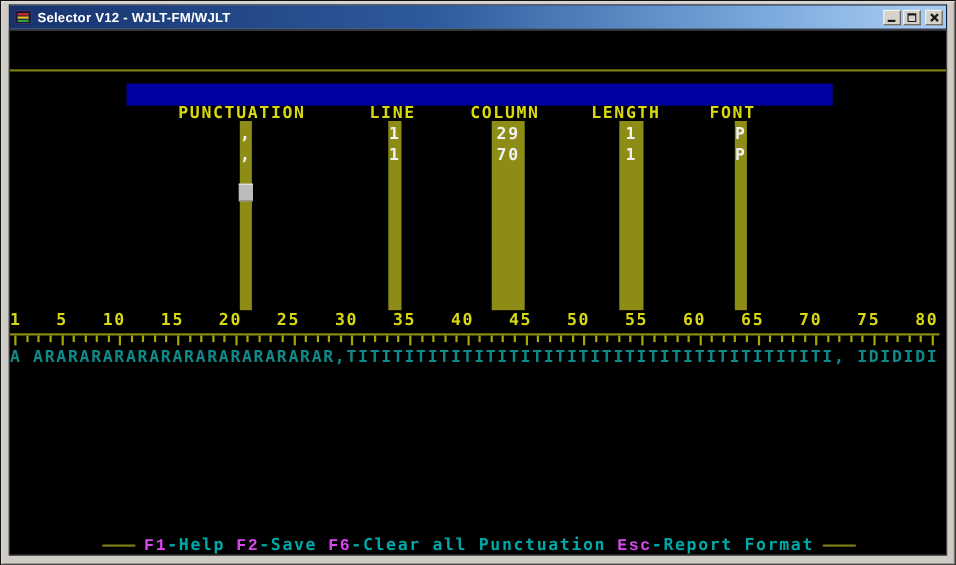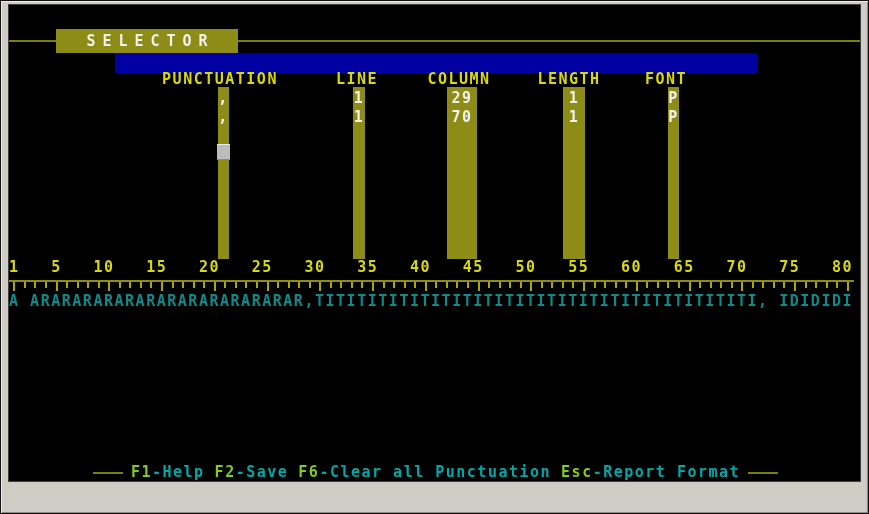--- a/index.html
+++ b/index.html
@@ -90,34 +90,53 @@
 
   #preview-row{position:absolute;left:0px;top:287px;color:#0e8a8a;letter-spacing:1.52px;}
 
   .status-line{
     position:absolute;left:0;top:458px;width:853px;height:19px;
     display:flex;align-items:center;justify-content:center;
   }
   .status-dash{width:30px;height:2px;background:#7e7e10;margin:0 8px;}
   .status-item{margin-right:10px;}
   .status-item:last-of-type{margin-right:0;}
-  .status-key{color:#84cc16;}
+  .status-key{color:#d946ef;font-family:Liberation Mono, monospace;}
   .status-action{color:#00a8a8;}
 </style>
 </head>
 <body>
 
 <div class="window">
 
+  <div class="titlebar">
+    <span class="app-icon">
+      <i class="r"></i>
+        <i class="y"></i>
+        <i class="g"></i>
+    </span>
+    <span class="title-text">Selector V12 - WJLT-FM/WJLT</span>
+    <span class="tb-buttons">
+      <span class="tb-btn">
+          <span class="glyph-min"></span>
+        </span>
+      <span class="tb-btn">
+          <span class="glyph-max"></span>
+        </span>
+      <span class="tb-btn close">
+          <span class="glyph-x1"></span>
+          <span class="glyph-x2"></span>
+        </span>
+    </span>
+  </div>
 
   <div class="screen dos">
 
     <div class="hline" style="left:0;top:35px;width:853px;"></div>
 
-    <div id="selector-box" class="banner-box dos">SELECTOR</div>
 
     <div class="blue-bar"></div>
 
     <div id="columns"><div class="field-header dos" style="left: 211px;">PUNCTUATION</div><div class="field-bar" style="left: 209px; width: 11px; top: 82px; height: 172px;"></div><div class="cursor-thumb" style="left: 208px; width: 13px; top: 139px; height: 16px;"></div><div class="field-value dos" style="left: 214.5px; top: 84px;">,</div><div class="field-value dos" style="left: 214.5px; top: 103px;">,</div><div class="field-header dos" style="left: 348px;">LINE</div><div class="field-bar" style="left: 344px; width: 12px; top: 82px; height: 172px;"></div><div class="field-value dos" style="left: 350px; top: 84px;">1</div><div class="field-value dos" style="left: 350px; top: 103px;">1</div><div class="field-header dos" style="left: 450px;">COLUMN</div><div class="field-bar" style="left: 438px; width: 30px; top: 82px; height: 172px;"></div><div class="field-value dos" style="left: 453px; top: 84px;">29</div><div class="field-value dos" style="left: 453px; top: 103px;">70</div><div class="field-header dos" style="left: 560px;">LENGTH</div><div class="field-bar" style="left: 554px; width: 22px; top: 82px; height: 172px;"></div><div class="field-value dos" style="left: 565px; top: 84px;">1</div><div class="field-value dos" style="left: 565px; top: 103px;">1</div><div class="field-header dos" style="left: 657px;">FONT</div><div class="field-bar" style="left: 659px; width: 11px; top: 82px; height: 172px;"></div><div class="field-value dos" style="left: 664.5px; top: 84px;">P</div><div class="field-value dos" style="left: 664.5px; top: 103px;">P</div></div>
 
     <div id="ruler">
       <div class="tick-line"></div>
     <span class="ruler-number dos" style="left: -29.45px;">1</span><span class="ruler-number dos" style="left: 12.75px;">5</span><span class="ruler-number dos" style="left: 65.5px;">10</span><span class="ruler-number dos" style="left: 118.25px;">15</span><span class="ruler-number dos" style="left: 171px;">20</span><span class="ruler-number dos" style="left: 223.75px;">25</span><span class="ruler-number dos" style="left: 276.5px;">30</span><span class="ruler-number dos" style="left: 329.25px;">35</span><span class="ruler-number dos" style="left: 382px;">40</span><span class="ruler-number dos" style="left: 434.75px;">45</span><span class="ruler-number dos" style="left: 487.5px;">50</span><span class="ruler-number dos" style="left: 540.25px;">55</span><span class="ruler-number dos" style="left: 593px;">60</span><span class="ruler-number dos" style="left: 645.75px;">65</span><span class="ruler-number dos" style="left: 698.5px;">70</span><span class="ruler-number dos" style="left: 751.25px;">75</span><span class="ruler-number dos" style="left: 804px;">80</span><span class="ruler-tick" style="left: 4.3px; top: 277px; height: 9px;"></span><span class="ruler-tick" style="left: 14.85px; top: 277px; height: 6px;"></span><span class="ruler-tick" style="left: 25.4px; top: 277px; height: 6px;"></span><span class="ruler-tick" style="left: 35.95px; top: 277px; height: 6px;"></span><span class="ruler-tick" style="left: 46.5px; top: 277px; height: 9px;"></span><span class="ruler-tick" style="left: 57.05px; top: 277px; height: 6px;"></span><span class="ruler-tick" style="left: 67.6px; top: 277px; height: 6px;"></span><span class="ruler-tick" style="left: 78.15px; top: 277px; height: 6px;"></span><span class="ruler-tick" style="left: 88.7px; top: 277px; height: 6px;"></span><span class="ruler-tick" style="left: 99.25px; top: 277px; height: 9px;"></span><span class="ruler-tick" style="left: 109.8px; top: 277px; height: 6px;"></span><span class="ruler-tick" style="left: 120.35px; top: 277px; height: 6px;"></span><span class="ruler-tick" style="left: 130.9px; top: 277px; height: 6px;"></span><span class="ruler-tick" style="left: 141.45px; top: 277px; height: 6px;"></span><span class="ruler-tick" style="left: 152px; top: 277px; height: 9px;"></span><span class="ruler-tick" style="left: 162.55px; top: 277px; height: 6px;"></span><span class="ruler-tick" style="left: 173.1px; top: 277px; height: 6px;"></span><span class="ruler-tick" style="left: 183.65px; top: 277px; height: 6px;"></span><span class="ruler-tick" style="left: 194.2px; top: 277px; height: 6px;"></span><span class="ruler-tick" style="left: 204.75px; top: 277px; height: 9px;"></span><span class="ruler-tick" style="left: 215.3px; top: 277px; height: 6px;"></span><span class="ruler-tick" style="left: 225.85px; top: 277px; height: 6px;"></span><span class="ruler-tick" style="left: 236.4px; top: 277px; height: 6px;"></span><span class="ruler-tick" style="left: 246.95px; top: 277px; height: 6px;"></span><span class="ruler-tick" style="left: 257.5px; top: 277px; height: 9px;"></span><span class="ruler-tick" style="left: 268.05px; top: 277px; height: 6px;"></span><span class="ruler-tick" style="left: 278.6px; top: 277px; height: 6px;"></span><span class="ruler-tick" style="left: 289.15px; top: 277px; height: 6px;"></span><span class="ruler-tick" style="left: 299.7px; top: 277px; height: 6px;"></span><span class="ruler-tick" style="left: 310.25px; top: 277px; height: 9px;"></span><span class="ruler-tick" style="left: 320.8px; top: 277px; height: 6px;"></span><span class="ruler-tick" style="left: 331.35px; top: 277px; height: 6px;"></span><span class="ruler-tick" style="left: 341.9px; top: 277px; height: 6px;"></span><span class="ruler-tick" style="left: 352.45px; top: 277px; height: 6px;"></span><span class="ruler-tick" style="left: 363px; top: 277px; height: 9px;"></span><span class="ruler-tick" style="left: 373.55px; top: 277px; height: 6px;"></span><span class="ruler-tick" style="left: 384.1px; top: 277px; height: 6px;"></span><span class="ruler-tick" style="left: 394.65px; top: 277px; height: 6px;"></span><span class="ruler-tick" style="left: 405.2px; top: 277px; height: 6px;"></span><span class="ruler-tick" style="left: 415.75px; top: 277px; height: 9px;"></span><span class="ruler-tick" style="left: 426.3px; top: 277px; height: 6px;"></span><span class="ruler-tick" style="left: 436.85px; top: 277px; height: 6px;"></span><span class="ruler-tick" style="left: 447.4px; top: 277px; height: 6px;"></span><span class="ruler-tick" style="left: 457.95px; top: 277px; height: 6px;"></span><span class="ruler-tick" style="left: 468.5px; top: 277px; height: 9px;"></span><span class="ruler-tick" style="left: 479.05px; top: 277px; height: 6px;"></span><span class="ruler-tick" style="left: 489.6px; top: 277px; height: 6px;"></span><span class="ruler-tick" style="left: 500.15px; top: 277px; height: 6px;"></span><span class="ruler-tick" style="left: 510.7px; top: 277px; height: 6px;"></span><span class="ruler-tick" style="left: 521.25px; top: 277px; height: 9px;"></span><span class="ruler-tick" style="left: 531.8px; top: 277px; height: 6px;"></span><span class="ruler-tick" style="left: 542.35px; top: 277px; height: 6px;"></span><span class="ruler-tick" style="left: 552.9px; top: 277px; height: 6px;"></span><span class="ruler-tick" style="left: 563.45px; top: 277px; height: 6px;"></span><span class="ruler-tick" style="left: 574px; top: 277px; height: 9px;"></span><span class="ruler-tick" style="left: 584.55px; top: 277px; height: 6px;"></span><span class="ruler-tick" style="left: 595.1px; top: 277px; height: 6px;"></span><span class="ruler-tick" style="left: 605.65px; top: 277px; height: 6px;"></span><span class="ruler-tick" style="left: 616.2px; top: 277px; height: 6px;"></span><span class="ruler-tick" style="left: 626.75px; top: 277px; height: 9px;"></span><span class="ruler-tick" style="left: 637.3px; top: 277px; height: 6px;"></span><span class="ruler-tick" style="left: 647.85px; top: 277px; height: 6px;"></span><span class="ruler-tick" style="left: 658.4px; top: 277px; height: 6px;"></span><span class="ruler-tick" style="left: 668.95px; top: 277px; height: 6px;"></span><span class="ruler-tick" style="left: 679.5px; top: 277px; height: 9px;"></span><span class="ruler-tick" style="left: 690.05px; top: 277px; height: 6px;"></span><span class="ruler-tick" style="left: 700.6px; top: 277px; height: 6px;"></span><span class="ruler-tick" style="left: 711.15px; top: 277px; height: 6px;"></span><span class="ruler-tick" style="left: 721.7px; top: 277px; height: 6px;"></span><span class="ruler-tick" style="left: 732.25px; top: 277px; height: 9px;"></span><span class="ruler-tick" style="left: 742.8px; top: 277px; height: 6px;"></span><span class="ruler-tick" style="left: 753.35px; top: 277px; height: 6px;"></span><span class="ruler-tick" style="left: 763.9px; top: 277px; height: 6px;"></span><span class="ruler-tick" style="left: 774.45px; top: 277px; height: 6px;"></span><span class="ruler-tick" style="left: 785px; top: 277px; height: 9px;"></span><span class="ruler-tick" style="left: 795.55px; top: 277px; height: 6px;"></span><span class="ruler-tick" style="left: 806.1px; top: 277px; height: 6px;"></span><span class="ruler-tick" style="left: 816.65px; top: 277px; height: 6px;"></span><span class="ruler-tick" style="left: 827.2px; top: 277px; height: 6px;"></span><span class="ruler-tick" style="left: 837.75px; top: 277px; height: 9px;"></span></div>
 
     <div id="preview-row" class="dos">A ARARARARARARARARARARARARAR,TITITITITITITITITITITITITITITITITITITITITI, IDIDIDI</div>

